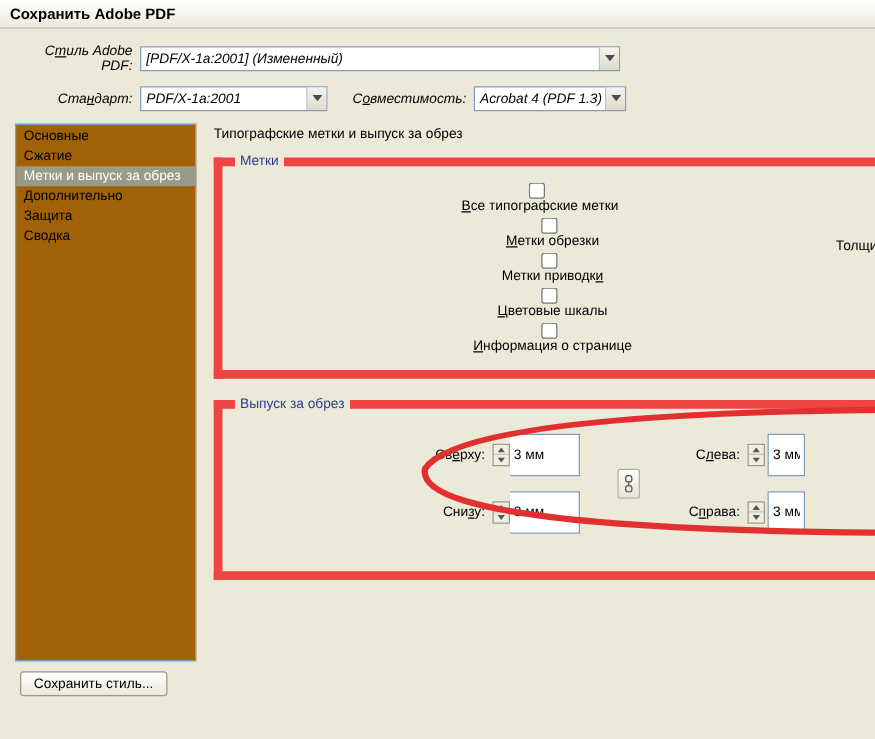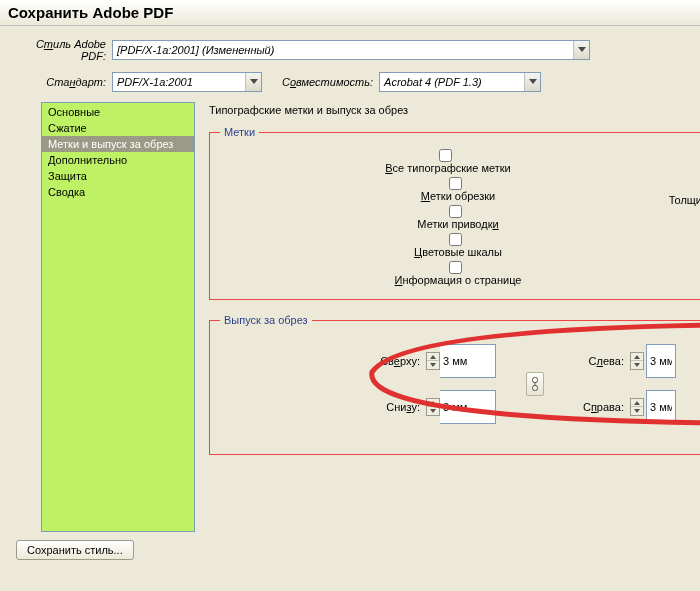--- a/index.html
+++ b/index.html
@@ -11,21 +11,21 @@
     color: #000;
     width: 700px;
     height: 591px;
     overflow: hidden;
   }
   .titlebar {
     background: linear-gradient(#fff, #ece9d8);
     border-bottom: 1px solid #c0c0c0;
     padding: 4px 8px;
     font-weight: bold;
-    font-size: 15px;
+    font-size: 12px;
   }
   .content {
     padding: 12px 0 12px 12px;
   }
   .row {
     display: flex;
     align-items: center;
     margin-bottom: 10px;
     font-style: italic;
   }
@@ -54,45 +54,44 @@
     justify-content: center;
     cursor: pointer;
   }
   .dd-btn svg { width: 8px; height: 6px; }
   .columns {
     display: flex;
     gap: 10px;
     margin-top: 4px;
   }
   .sidebox {
-    width: 160px;
+    width: 145px;
     height: 430px;
-    background: #bef264;
+    background: #a16207;
     border: 1px solid #7f9db9;
     padding: 1px 0;
-    margin-left: 29px;
   }
   .side-item {
     padding: 2px 6px;
     cursor: pointer;
   }
   .side-item.selected {
     background: #9b9a87;
     color: #fff;
   }
   .panel {
     flex: 1;
     padding-top: 2px;
   }
   .panel-title {
     margin: 0 0 10px 4px;
     font-size: 11px;
   }
   fieldset.group {
-    border: 1px solid #ef4444;
+    border: 7px solid #ef4444;
     margin: 0 0 14px 4px;
     padding: 8px 24px 10px 10px;
   }
   fieldset.group > legend {
     color: #2a3f8f;
     padding: 0 4px;
     font-size: 11px;
   }
   .chk {
     display: flex;
@@ -199,21 +198,21 @@
 <body>
 
 <div class="titlebar">Сохранить Adobe PDF</div>
 
 <div class="content">
 
   <div class="row">
     <div class="label" style="width:94px">
       <span>С</span><span class="underline">т</span><span>иль Adobe PDF:</span>
     </div>
-    <div class="dropdown" style="width:478px">
+    <div class="dropdown" style="width:384px">
       <span class="dd-text">[PDF/X-1a:2001] (Измененный)</span>
       <div class="dd-btn">
         <svg viewBox="0 0 8 6">
             <path d="M0 0 L8 0 L4 5 Z" fill="#4a4a4a"></path>
           </svg>
       </div>
     </div>
   </div>
 
   <div class="row">
@@ -224,21 +223,21 @@
       <span class="dd-text">PDF/X-1a:2001</span>
       <div class="dd-btn">
         <svg viewBox="0 0 8 6">
             <path d="M0 0 L8 0 L4 5 Z" fill="#4a4a4a"></path>
           </svg>
       </div>
     </div>
     <div class="label" style="margin-left:20px">
       <span>С</span><span class="underline">о</span><span>вместимость:</span>
     </div>
-    <div class="dropdown" style="width:162px">
+    <div class="dropdown" style="width:122px">
       <span class="dd-text">Acrobat 4 (PDF 1.3)</span>
       <div class="dd-btn">
         <svg viewBox="0 0 8 6">
             <path d="M0 0 L8 0 L4 5 Z" fill="#4a4a4a"></path>
           </svg>
       </div>
     </div>
   </div>
 
   <div class="columns">

